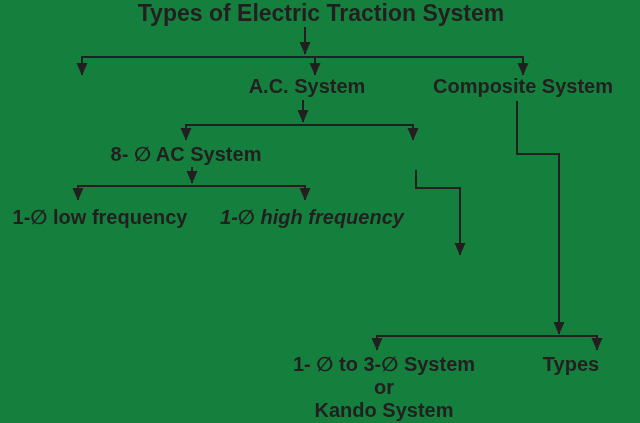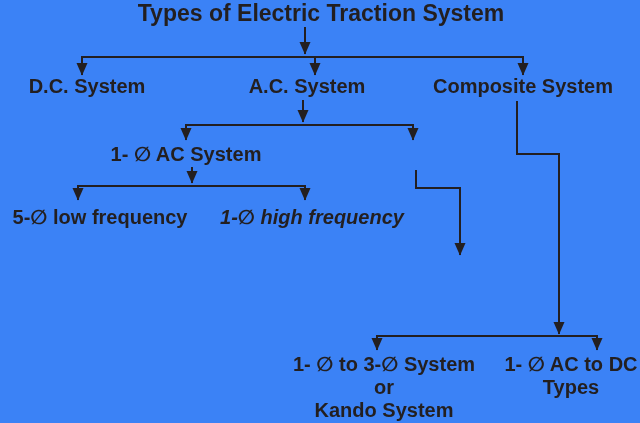--- a/index.html
+++ b/index.html
@@ -1,19 +1,19 @@
 <!DOCTYPE html>
 <html><head>
 <meta charset="utf-8">
 <style>
   html,body{margin:0;padding:0;background:#ffffff;}
   #canvas{
     position:relative;
     width:640px;height:423px;
-    background:#3b82f6;
+    background:#15803d;
     font-family:"Liberation Sans","DejaVu Sans",sans-serif;
     color:#231f20;
     overflow:hidden;
   }
   #wires{position:absolute;left:0;top:0;width:640px;height:423px;}
   #wires line, #wires polyline{
     stroke:#231f20;stroke-width:2;fill:none;
   }
   #wires marker path{fill:#231f20;stroke:none;}
   .lbl{
@@ -64,38 +64,36 @@
     <polyline points="416,170 416,188 460,188 460,255" marker-end="url(#arrow)"></polyline>
 
     <polyline points="517,101 517,154 559,154 559,334" marker-end="url(#arrow)"></polyline>
     <line x1="376" y1="336" x2="598" y2="336"></line>
     <line x1="377" y1="337" x2="377" y2="350" marker-end="url(#arrow)"></line>
     <line x1="597" y1="337" x2="597" y2="350" marker-end="url(#arrow)"></line>
   </svg>
 
   <div class="lbl title" style="left:321px;top:1px;">Types of Electric Traction System</div>
 
-  <div class="lbl" style="left:87px;top:75px;">D.C. System</div>
 
   <div class="lbl" style="left:523px;top:75px;">Composite System</div>
 
   <div class="lbl" style="left:307px;top:75px;">A.C. System</div>
 
-  <div class="lbl" style="left:186px;top:143px;">1- ∅ AC System</div>
+  <div class="lbl" style="left:186px;top:143px;">8- ∅ AC System</div>
 
 
-  <div class="lbl" style="left:100px;top:206px;">5-∅  low frequency</div>
+  <div class="lbl" style="left:100px;top:206px;">1-∅  low frequency</div>
 
   <div class="lbl" style="left:312px;top:206px;font-style:italic;">1-∅  high frequency</div>
 
 
   <div class="lbl multi" style="left:384px;top:353px;">
     <span>1- ∅ to 3-∅ System</span>
     <span>or</span>
     <span>Kando System</span>
   </div>
 
   <div class="lbl multi" style="left:571px;top:353px;">
-    <span>1- ∅ AC to DC</span>
     <span>Types</span>
   </div>
 
 </div>
 
 </body></html>

